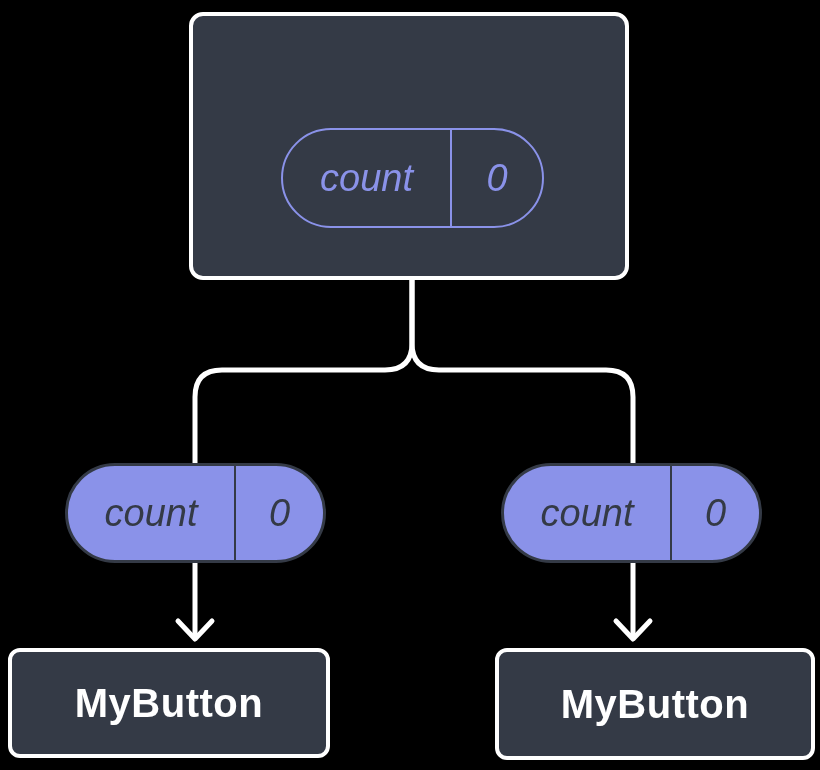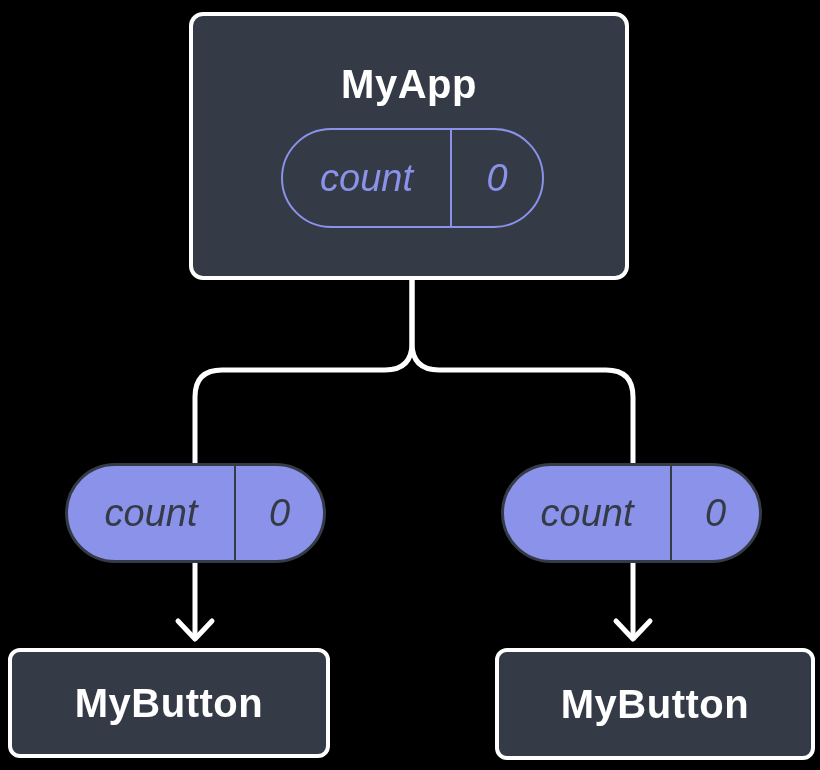--- a/index.html
+++ b/index.html
@@ -118,21 +118,20 @@
 <div class="stage">
 
   <svg class="connector-svg" width="820" height="770" viewBox="0 0 820 770" xmlns="http://www.w3.org/2000/svg">
     <path d="M412 277 L412 343 Q412 370 385 370 L222 370 Q195 370 195 397 L195 634"></path>
     <path d="M178 621 L195 639 L212 621"></path>
     <path d="M412 277 L412 343 Q412 370 439 370 L606 370 Q633 370 633 397 L633 634"></path>
     <path d="M616 621 L633 639 L650 621"></path>
   </svg>
 
   <div class="component-card card-root">
-    <div class="card-title">MyApp</div>
     <div class="pill state-pill">
       <div class="pill-left">count</div>
       <div class="pill-right">0</div>
     </div>
   </div>
 
   <div class="pill prop-pill prop-pill-left">
     <div class="pill-left">count</div>
     <div class="pill-right">0</div>
   </div>

